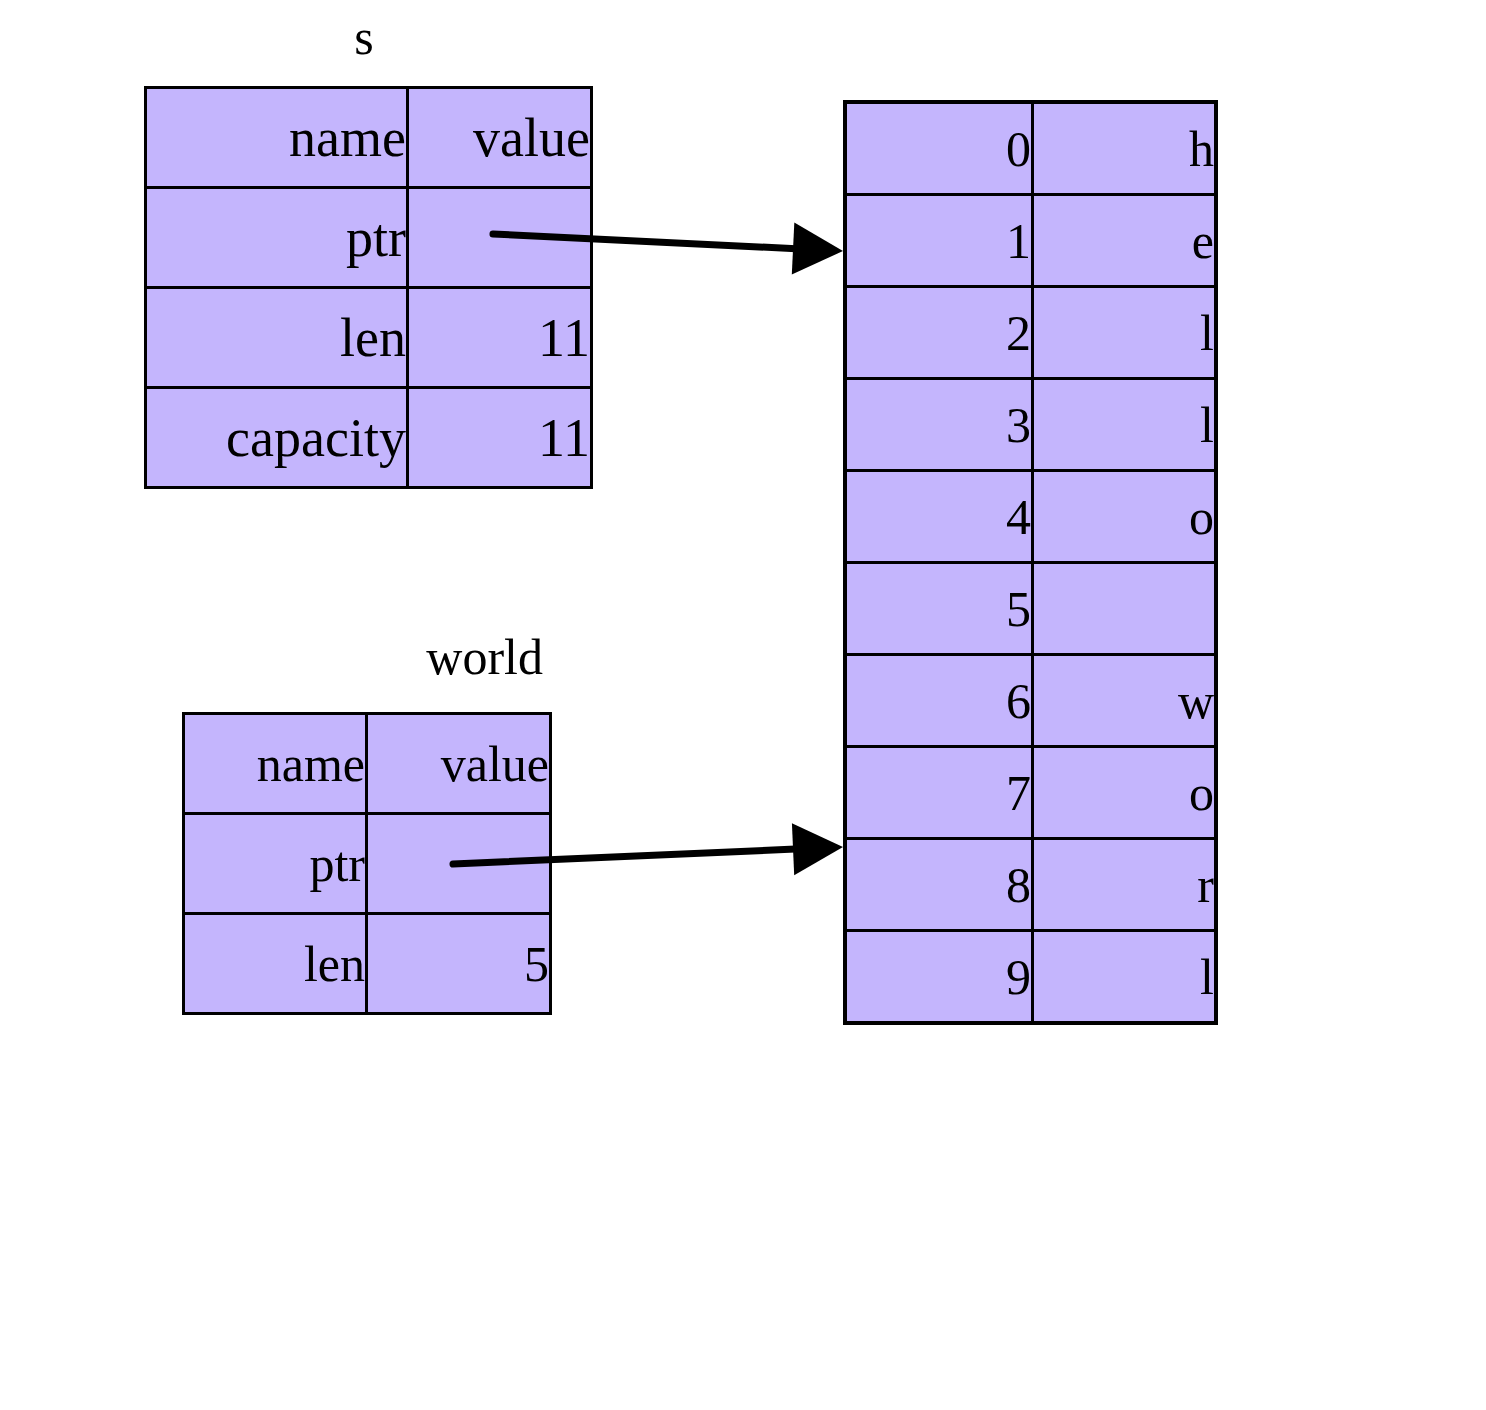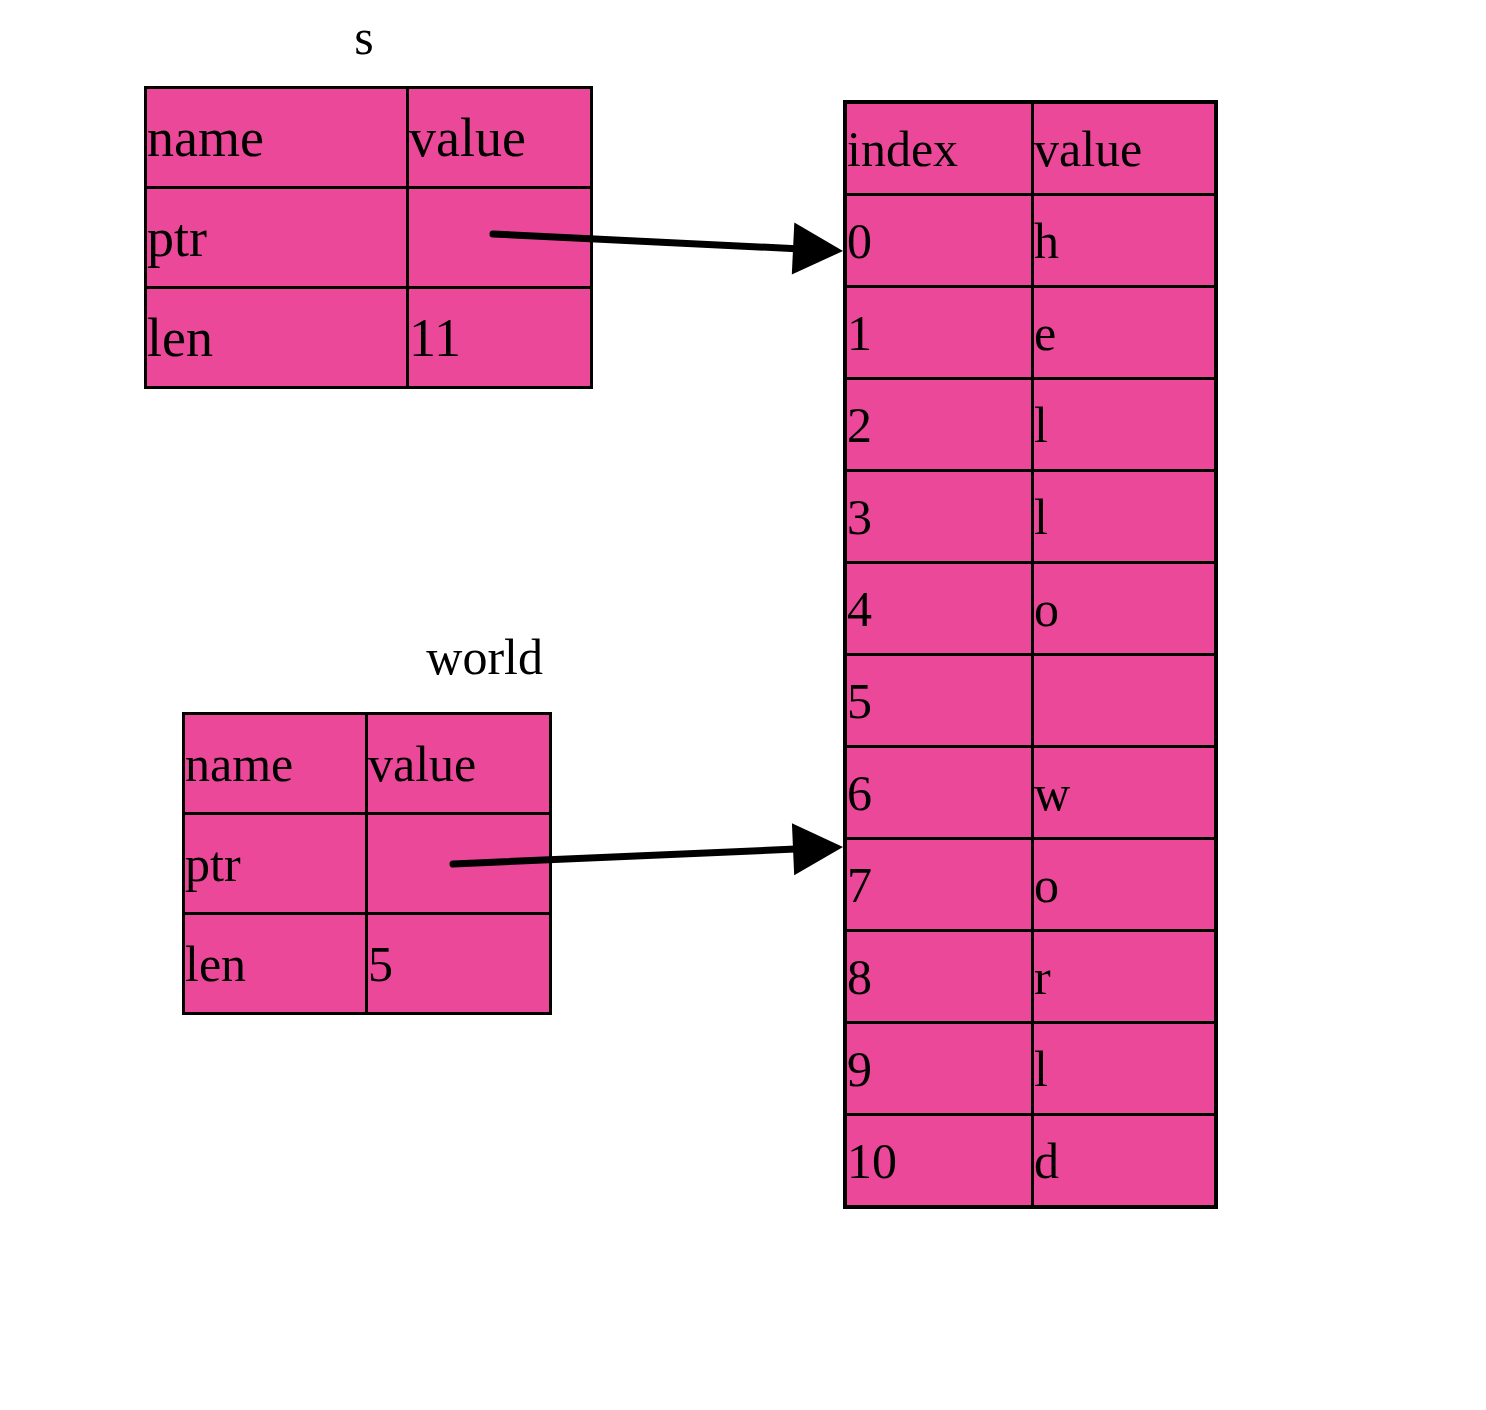--- a/index.html
+++ b/index.html
@@ -19,24 +19,24 @@
 
   
   .struct-table {
     position: absolute;
     border-collapse: collapse;
     table-layout: fixed;
     background: #ffffff;
   }
   .struct-table td {
     border: 3px solid #000000;
-    text-align: left;
+    text-align: right;
     vertical-align: middle;
     padding: 0;
-    background: #ec4899;
+    background: #c4b5fd;
     line-height: 1;
   }
 
   
   .table-title {
     position: absolute;
     text-align: center;
     white-space: nowrap;
     line-height: 1;
   }
@@ -102,20 +102,24 @@
         <td class="col-value">value</td>
       </tr>
       <tr>
         <td class="col-name">ptr</td>
         <td class="col-value"></td>
       </tr>
       <tr>
         <td class="col-name">len</td>
         <td class="col-value">11</td>
       </tr>
+      <tr>
+        <td class="col-name">capacity</td>
+        <td class="col-value">11</td>
+      </tr>
     </tbody>
   </table>
 
   <div class="table-title" id="title-world">world</div>
 
   <table class="struct-table" id="table-world">
     <tbody>
       <tr>
         <td class="col-name">name</td>
         <td class="col-value">value</td>
@@ -126,24 +130,20 @@
       </tr>
       <tr>
         <td class="col-name">len</td>
         <td class="col-value">5</td>
       </tr>
     </tbody>
   </table>
 
   <table class="struct-table" id="table-buffer">
     <tbody>
-      <tr>
-        <td class="col-index">index</td>
-        <td class="col-value">value</td>
-      </tr>
       <tr>
         <td class="col-index">0</td>
         <td class="col-value">h</td>
       </tr>
       <tr>
         <td class="col-index">1</td>
         <td class="col-value">e</td>
       </tr>
       <tr>
         <td class="col-index">2</td>
@@ -170,24 +170,20 @@
         <td class="col-value">o</td>
       </tr>
       <tr>
         <td class="col-index">8</td>
         <td class="col-value">r</td>
       </tr>
       <tr>
         <td class="col-index">9</td>
         <td class="col-value">l</td>
       </tr>
-      <tr>
-        <td class="col-index">10</td>
-        <td class="col-value">d</td>
-      </tr>
     </tbody>
   </table>
 
   <svg id="arrow-layer" viewBox="0 0 1486 1410">
     <g id="arrow-s-ptr">
       <line id="arrow-s-ptr-line" x1="493" y1="234" x2="801.0494553686025" y2="248.96240211790354" stroke="#000000" stroke-width="7" stroke-linecap="round"></line>
       <polygon id="arrow-s-ptr-head" points="791.7975053213243,274.54367300741694 843,251 794.3202455563007,222.60490346378194" fill="#000000"></polygon>
     </g>
     <g id="arrow-world-ptr">
       <line id="arrow-world-ptr-line" x1="453" y1="864" x2="801.03984460912" y2="848.8290324144742" stroke="#000000" stroke-width="7" stroke-linecap="round"></line>

